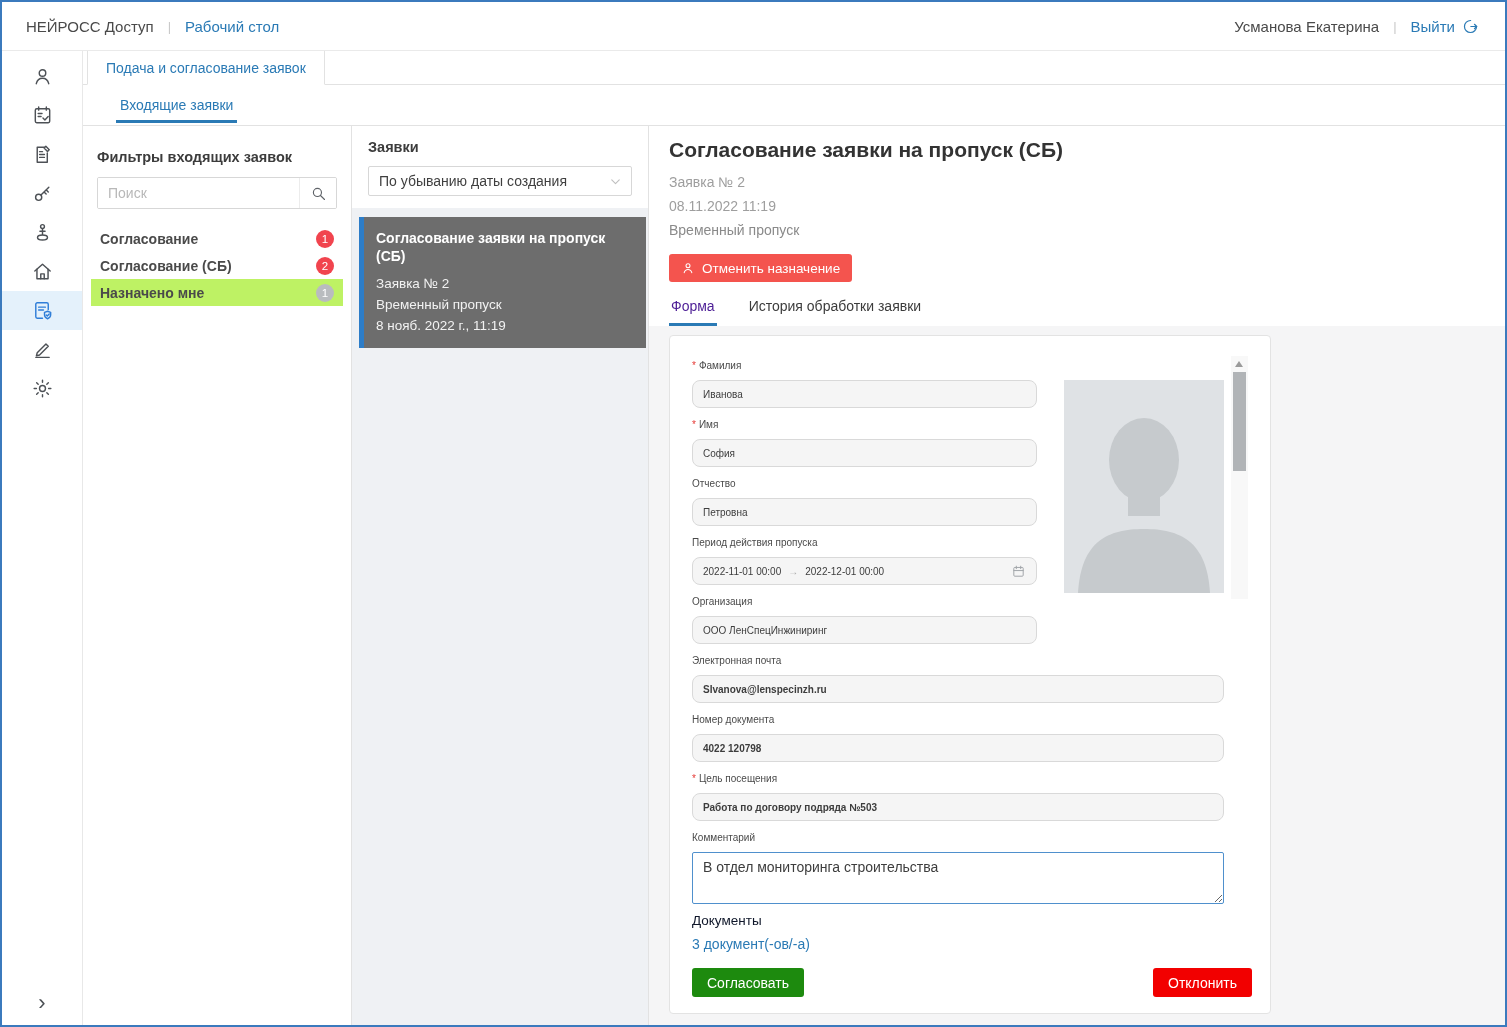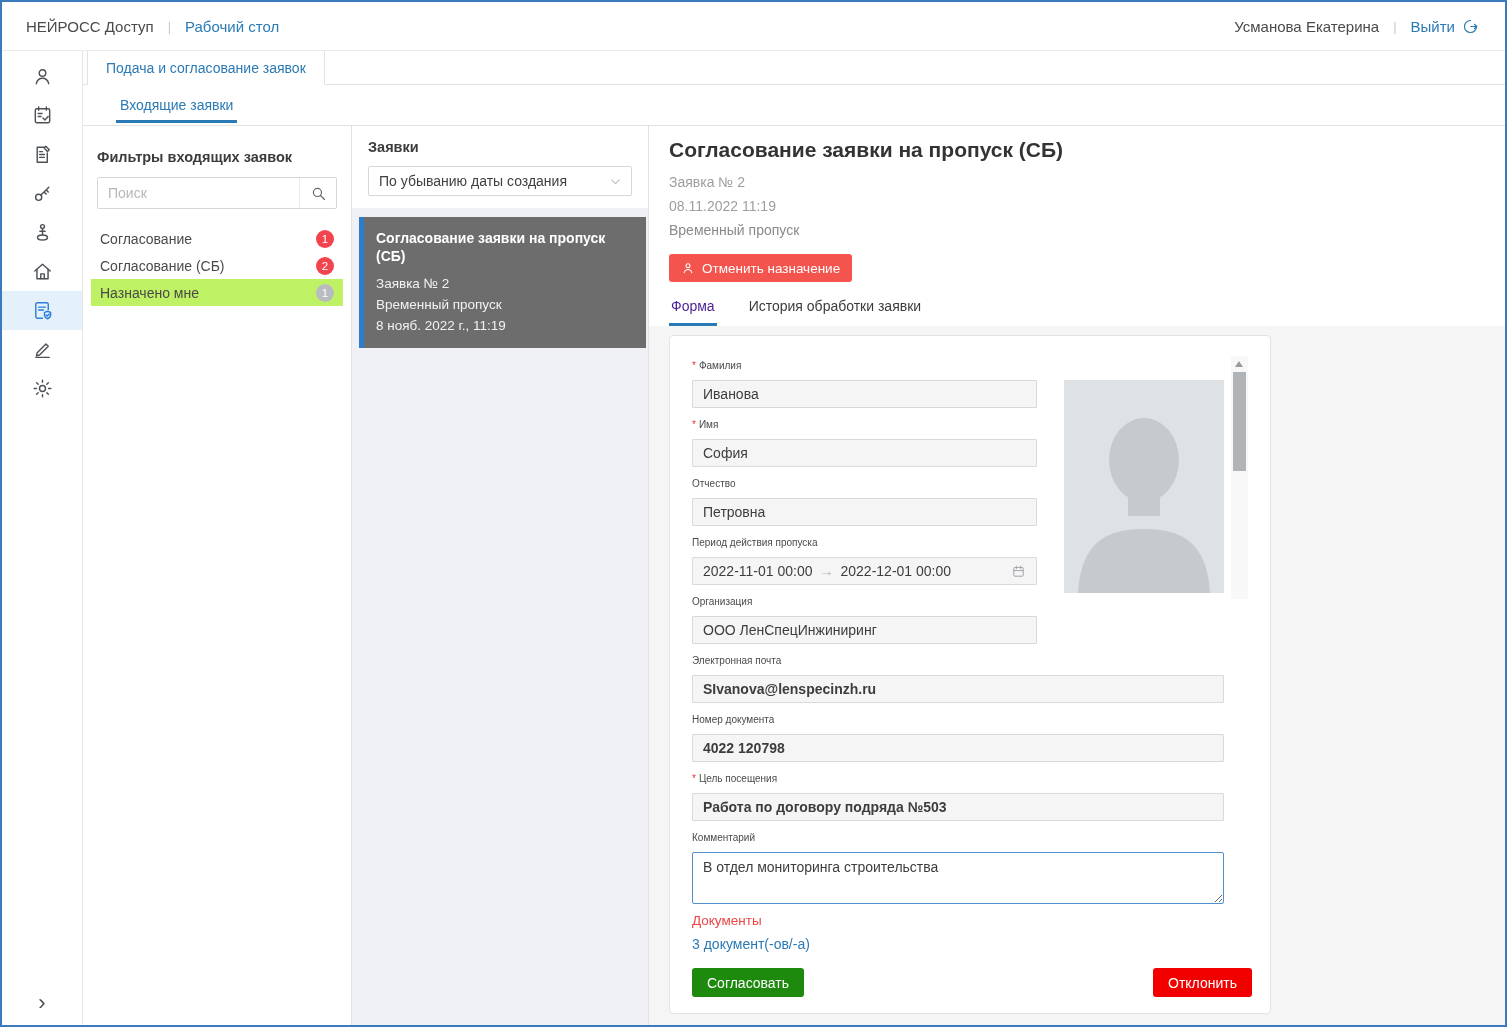--- a/index.html
+++ b/index.html
@@ -36,21 +36,21 @@
 
   
   .filters-col{flex:0 0 250px;box-sizing:border-box;border-right:1px solid #e2e2e2;padding:10px 8px 0;background:#fff;}
   .filters-title{font-weight:bold;font-size:14.5px;color:#3c3c3c;margin:13px 6px 12px;}
   .search-box{display:flex;align-items:stretch;border:1px solid #d7d7d7;border-radius:2px;height:30px;margin:0 6px 0;overflow:hidden;background:#fff;}
   .search-input{flex:1;min-width:0;border:none;outline:none;padding:0 10px;font-size:14px;color:#333;font-family:inherit;}
   .search-input::placeholder{color:#b8b8b8;}
   .search-btn{width:37px;border:none;border-left:1px solid #ececec;background:#fff;display:flex;align-items:center;justify-content:center;cursor:pointer;}
   .filter-list{margin-top:16px;}
   .filter-item{height:27px;display:flex;align-items:center;padding:0 9px;font-size:14px;color:#4a4a4a;cursor:pointer;}
-  .filter-item .flabel{flex:1;}
+  .filter-item .flabel{flex:1;font-weight:bold;}
   .filter-item.selected{background:#bef264;}
   .badge{min-width:18px;height:18px;border-radius:9px;box-sizing:border-box;display:flex;align-items:center;justify-content:center;color:#fff;font-size:11.5px;padding:0 4px;}
   .badge.red{background:#f1444e;}
   .badge.gray{background:#b9bcbf;}
 
   
   .requests-col{flex:0 0 297px;box-sizing:border-box;border-right:1px solid #e2e2e2;display:flex;flex-direction:column;background:#eff1f4;}
   .requests-header{background:#fff;padding:13px 16px 12px;}
   .requests-title{font-weight:bold;font-size:14.5px;color:#3c3c3c;margin-bottom:11px;}
   .sort-select{height:30px;box-sizing:border-box;border:1px solid #d7d7d7;border-radius:2px;background:#fff;display:flex;align-items:center;
@@ -71,31 +71,31 @@
   .detail-tabs{display:flex;gap:30px;margin-top:16px;}
   .detail-tab{font-size:14px;color:#3c3c3c;padding:0 2px 9px;border-bottom:3px solid transparent;cursor:pointer;}
   .detail-tab.active{color:#4c1d95;border-bottom-color:#2a7ab5;}
 
   .detail-body{flex:1;min-height:0;background:#f5f5f6;padding:9px 0 0 20px;box-sizing:border-box;}
   .form-card{width:602px;box-sizing:border-box;background:#fff;border:1px solid #e3e3e3;border-radius:4px;
     padding:22px 0 16px 22px;position:relative;}
   .field{margin-bottom:9px;}
   .field-label{font-size:10px;color:#4a4a4a;margin-bottom:6px;line-height:16px;}
   .req{color:#e53935;margin-right:3px;}
-  .tinput{height:28px;box-sizing:border-box;background:#f5f5f5;border:1px solid #d9d9d9;border-radius:1px;
-    padding:0 10px;font-size:14px;color:#3d3d3d;font-family:inherit;display:block;}
+  .tinput{height:28px;box-sizing:border-box;background:#f5f5f5;border:1px solid #d9d9d9;border-radius:8px;
+    padding:0 10px;font-size:10px;color:#3d3d3d;font-family:inherit;display:block;}
   input.tinput{width:345px;}
   input.tinput.long{width:532px;font-weight:bold;}
   .period-field{width:345px;display:flex;align-items:center;gap:7px;}
   .period-part{white-space:nowrap;}
   .period-arrow{color:#adadad;}
   .cal-icon{margin-left:auto;display:flex;}
   .comment-area{width:532px;height:52px;box-sizing:border-box;border:1px solid #4f90cd;border-radius:2px;background:#fff;
     padding:6px 10px;font-size:14px;color:#3d3d3d;font-family:inherit;display:block;resize:both;outline:none;}
-  .docs-label{font-size:13.5px;color:#ef4444;margin:6px 0 6px;line-height:16px;}
+  .docs-label{font-size:13.5px;color:#0f172a;margin:6px 0 6px;line-height:16px;}
   .docs-link{display:inline-block;font-size:14px;color:#2a7ab5;cursor:pointer;margin-bottom:4px;}
   .form-actions{display:flex;justify-content:space-between;width:560px;margin-top:12px;}
   .approve-btn{background:#1d8a0e;color:#fff;border:none;border-radius:3px;height:29px;padding:0 15px;font-size:14px;font-family:inherit;cursor:pointer;}
   .reject-btn{background:#f20000;color:#fff;border:none;border-radius:3px;height:29px;padding:0 15px;font-size:14px;font-family:inherit;cursor:pointer;}
 
   .photo{position:absolute;top:44px;right:46px;width:160px;height:213px;background:#dfe2e5;overflow:hidden;}
   .vscroll{position:absolute;top:20px;right:22px;width:17px;height:243px;background:#f8f8f8;cursor:pointer;}
   .vscroll-arrow{position:absolute;top:5px;left:4px;width:0;height:0;border-left:4.5px solid transparent;border-right:4.5px solid transparent;border-bottom:6px solid #9a9a9a;}
   .vscroll-thumb{position:absolute;top:16px;left:2px;width:13px;height:99px;background:#b1b4b7;cursor:pointer;}
 </style>

